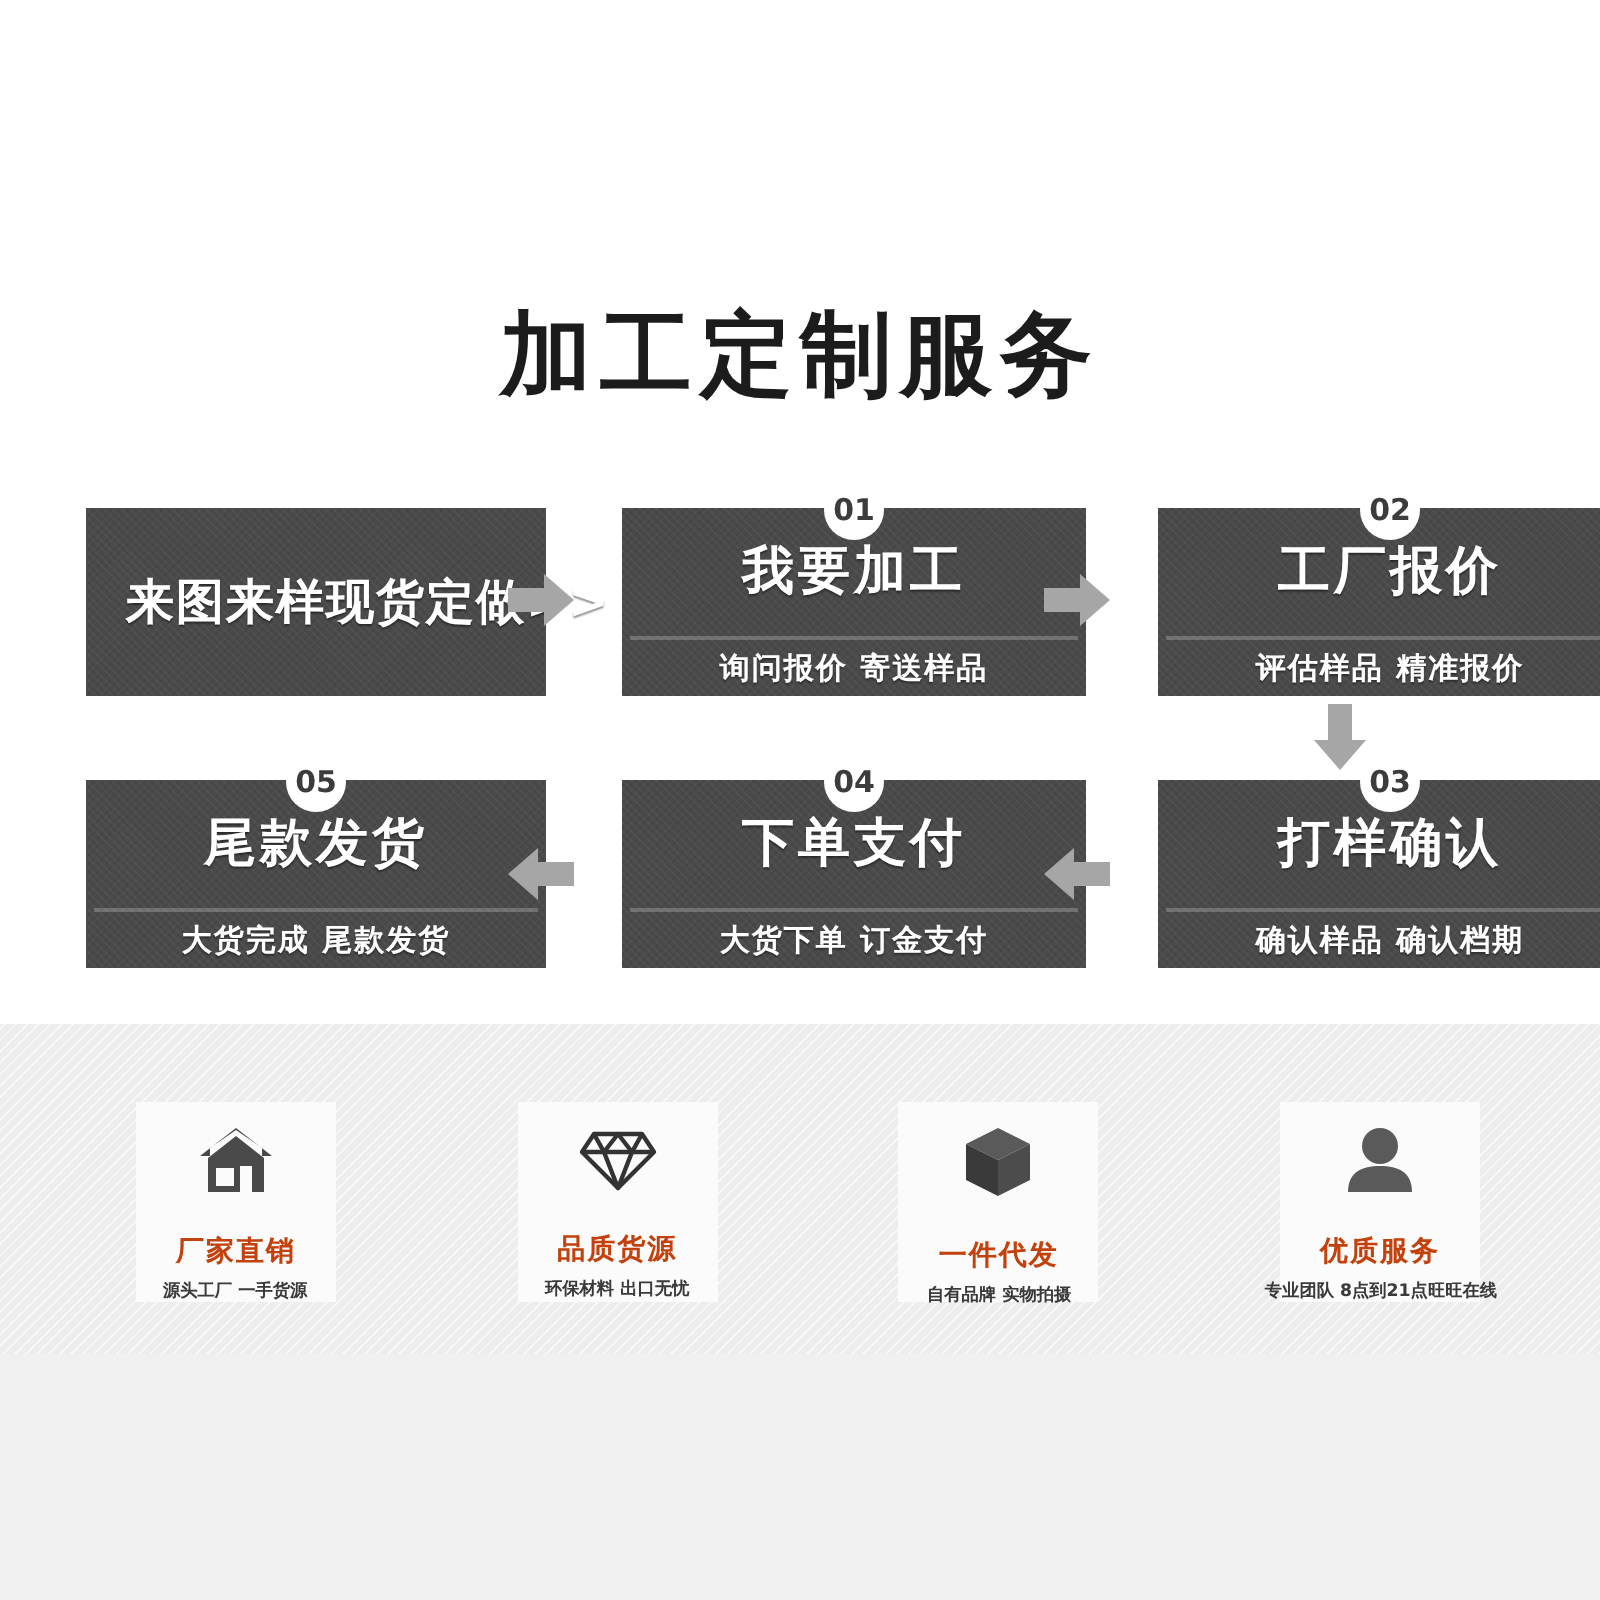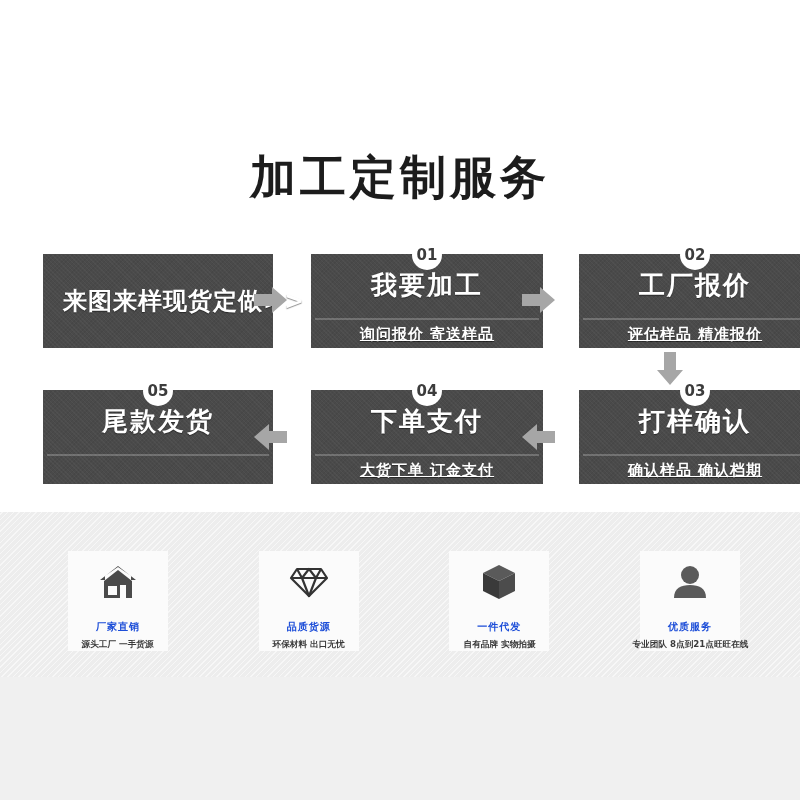--- a/index.html
+++ b/index.html
@@ -92,21 +92,20 @@
     height: 28px;
     display: flex;
     align-items: center;
     justify-content: center;
     color: #ffffff;
     font-size: 15px;
     font-weight: bold;
     letter-spacing: 1px;
     white-space: nowrap;
     text-shadow: 0 1px 1px rgba(0,0,0,0.4);
-    text-decoration: underline;
   }
 
   .step-badge {
     position: absolute;
     top: -14px;
     left: 50%;
     transform: translateX(-50%);
     width: 30px;
     height: 30px;
     border-radius: 50%;
@@ -181,23 +180,23 @@
   .card-icon {
     height: 40px;
     display: flex;
     align-items: center;
     justify-content: center;
     color: #4a4a4a;
   }
 
   .card-title {
     margin-top: 20px;
-    font-size: 10px;
-    font-weight: bold;
-    color: #1d4ed8;
+    font-size: 14px;
+    font-weight: bold;
+    color: #c2410c;
     letter-spacing: 1px;
     white-space: nowrap;
   }
 
   .card-sub {
     margin-top: 4px;
     font-size: 9px;
     font-weight: bold;
     color: #3a3a3a;
     white-space: nowrap;
@@ -246,20 +245,21 @@
   <svg class="arrow" style="left:655px; top:352px;" width="30" height="34" viewBox="0 0 30 34">
     <polygon points="9,0 21,0 21,18 28,18 15,33 2,18 9,18" fill="#a6a6a6"></polygon>
   </svg>
 
   <div class="step-box" style="left:18px; top:390px; width:230px; height:94px;">
     <div class="step-badge">05</div>
     <div class="step-main">
       <span class="step-title">尾款发货</span>
     </div>
     <div class="step-divider"></div>
+    <div class="step-sub">大货完成 尾款发货</div>
   </div>
 
   <svg class="arrow" style="left:254px; top:422px;" width="34" height="30" viewBox="0 0 34 30">
     <polygon points="33,9 15,9 15,2 0,15 15,28 15,21 33,21" fill="#a6a6a6"></polygon>
   </svg>
 
   <div class="step-box" style="left:286px; top:390px; width:232px; height:94px;">
     <div class="step-badge">04</div>
     <div class="step-main">
       <span class="step-title">下单支付</span>

